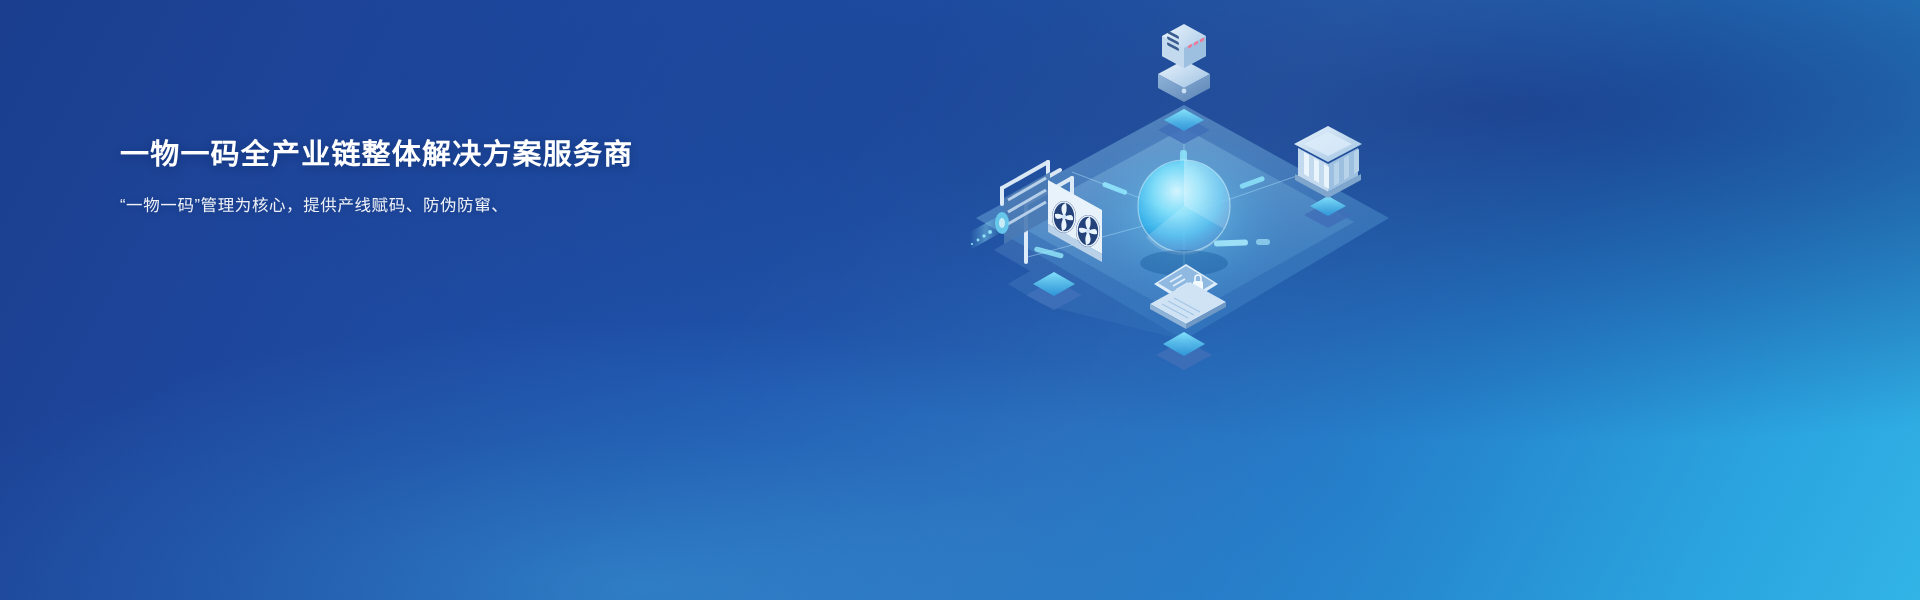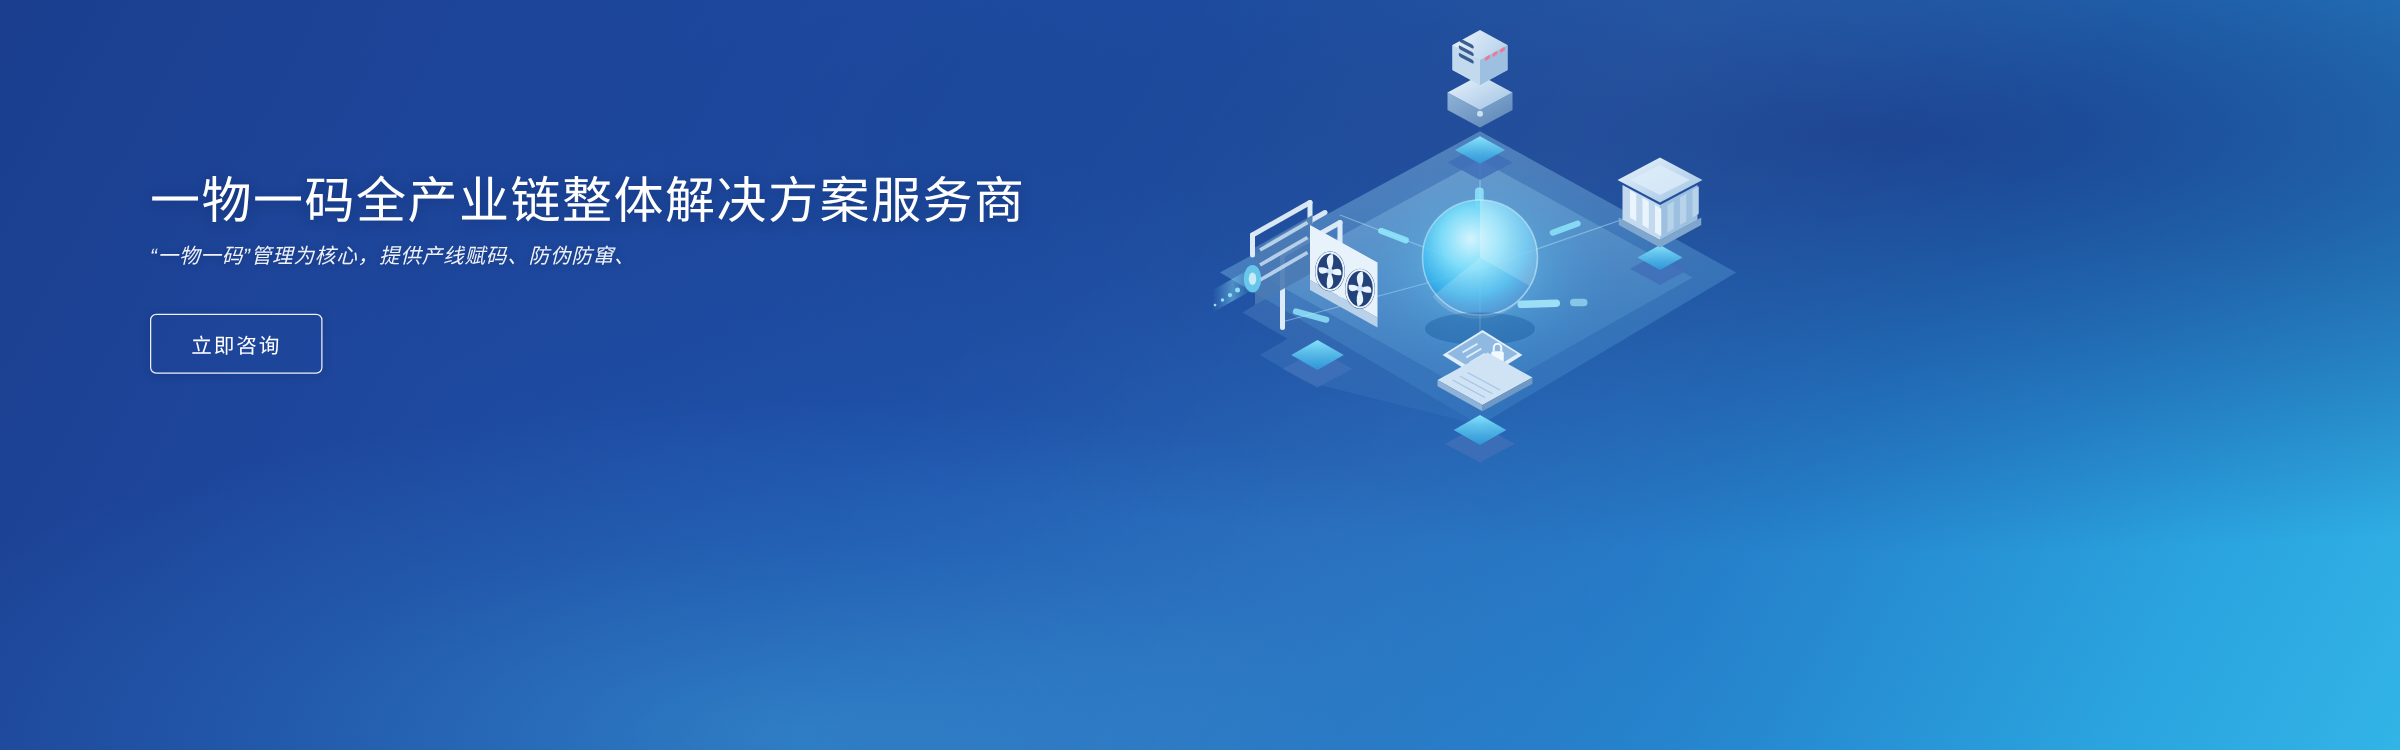--- a/index.html
+++ b/index.html
@@ -34,30 +34,29 @@
   }
   .glow-br{
     position:absolute;left:-6%;bottom:-42%;width:78%;height:88%;
     background:radial-gradient(ellipse at 50% 50%, rgba(70,190,235,0.38) 0%, rgba(60,175,230,0.14) 42%, rgba(40,130,200,0) 72%);
     pointer-events:none;
   }
 
   
   .copy{position:absolute;left:120px;top:136px;width:720px;}
   .headline{
-    margin:0;color:#ffffff;font-size:40px;font-weight:normal;
+    margin:0;color:#ffffff;font-size:29px;font-weight:bold;
     letter-spacing:1.2px;line-height:1.25;
     text-shadow:0 2px 10px rgba(0,20,60,0.30);
     white-space:nowrap;
   }
   .sub{
-    margin:4px 0 0 0;color:rgba(255,255,255,0.93);
+    margin:18px 0 0 0;color:rgba(255,255,255,0.93);
     font-size:16.5px;line-height:31px;letter-spacing:0.6px;font-weight:normal;
     text-shadow:0 1px 6px rgba(0,20,60,0.22);
-    font-style:italic;
   }
   .sub-line{display:block;white-space:nowrap;}
   .cta{
     display:inline-block;margin-top:30px;
     padding:11px 26px;min-width:84px;text-align:center;
     color:#ffffff;font-size:16.5px;letter-spacing:1.5px;
     border:1px solid rgba(255,255,255,0.92);border-radius:5px;
     background:transparent;cursor:pointer;text-decoration:none;
     box-shadow:0 1px 8px rgba(0,20,60,0.18);
   }
@@ -75,21 +74,20 @@
   <div class="glow-br"></div>
 
   <div class="copy">
 
     <h1 class="headline">一物一码全产业链整体解决方案服务商</h1>
 
     <p class="sub">
       <span class="sub-line">“一物一码”管理为核心，提供产线赋码、防伪防窜、</span>
     </p>
 
-    <a class="cta" href="#">立即咨询</a>
   </div>
 
   <div class="art">
     <svg viewBox="0 0 580 430" xmlns="http://www.w3.org/2000/svg">
       <defs>
         <linearGradient id="plat" x1="0" y1="0" x2="0.4" y2="1">
           <stop offset="0%" stop-color="#a8dcf4" stop-opacity="0.40"></stop>
           <stop offset="55%" stop-color="#7cc3ec" stop-opacity="0.34"></stop>
           <stop offset="100%" stop-color="#5aa9e0" stop-opacity="0.22"></stop>
         </linearGradient>

